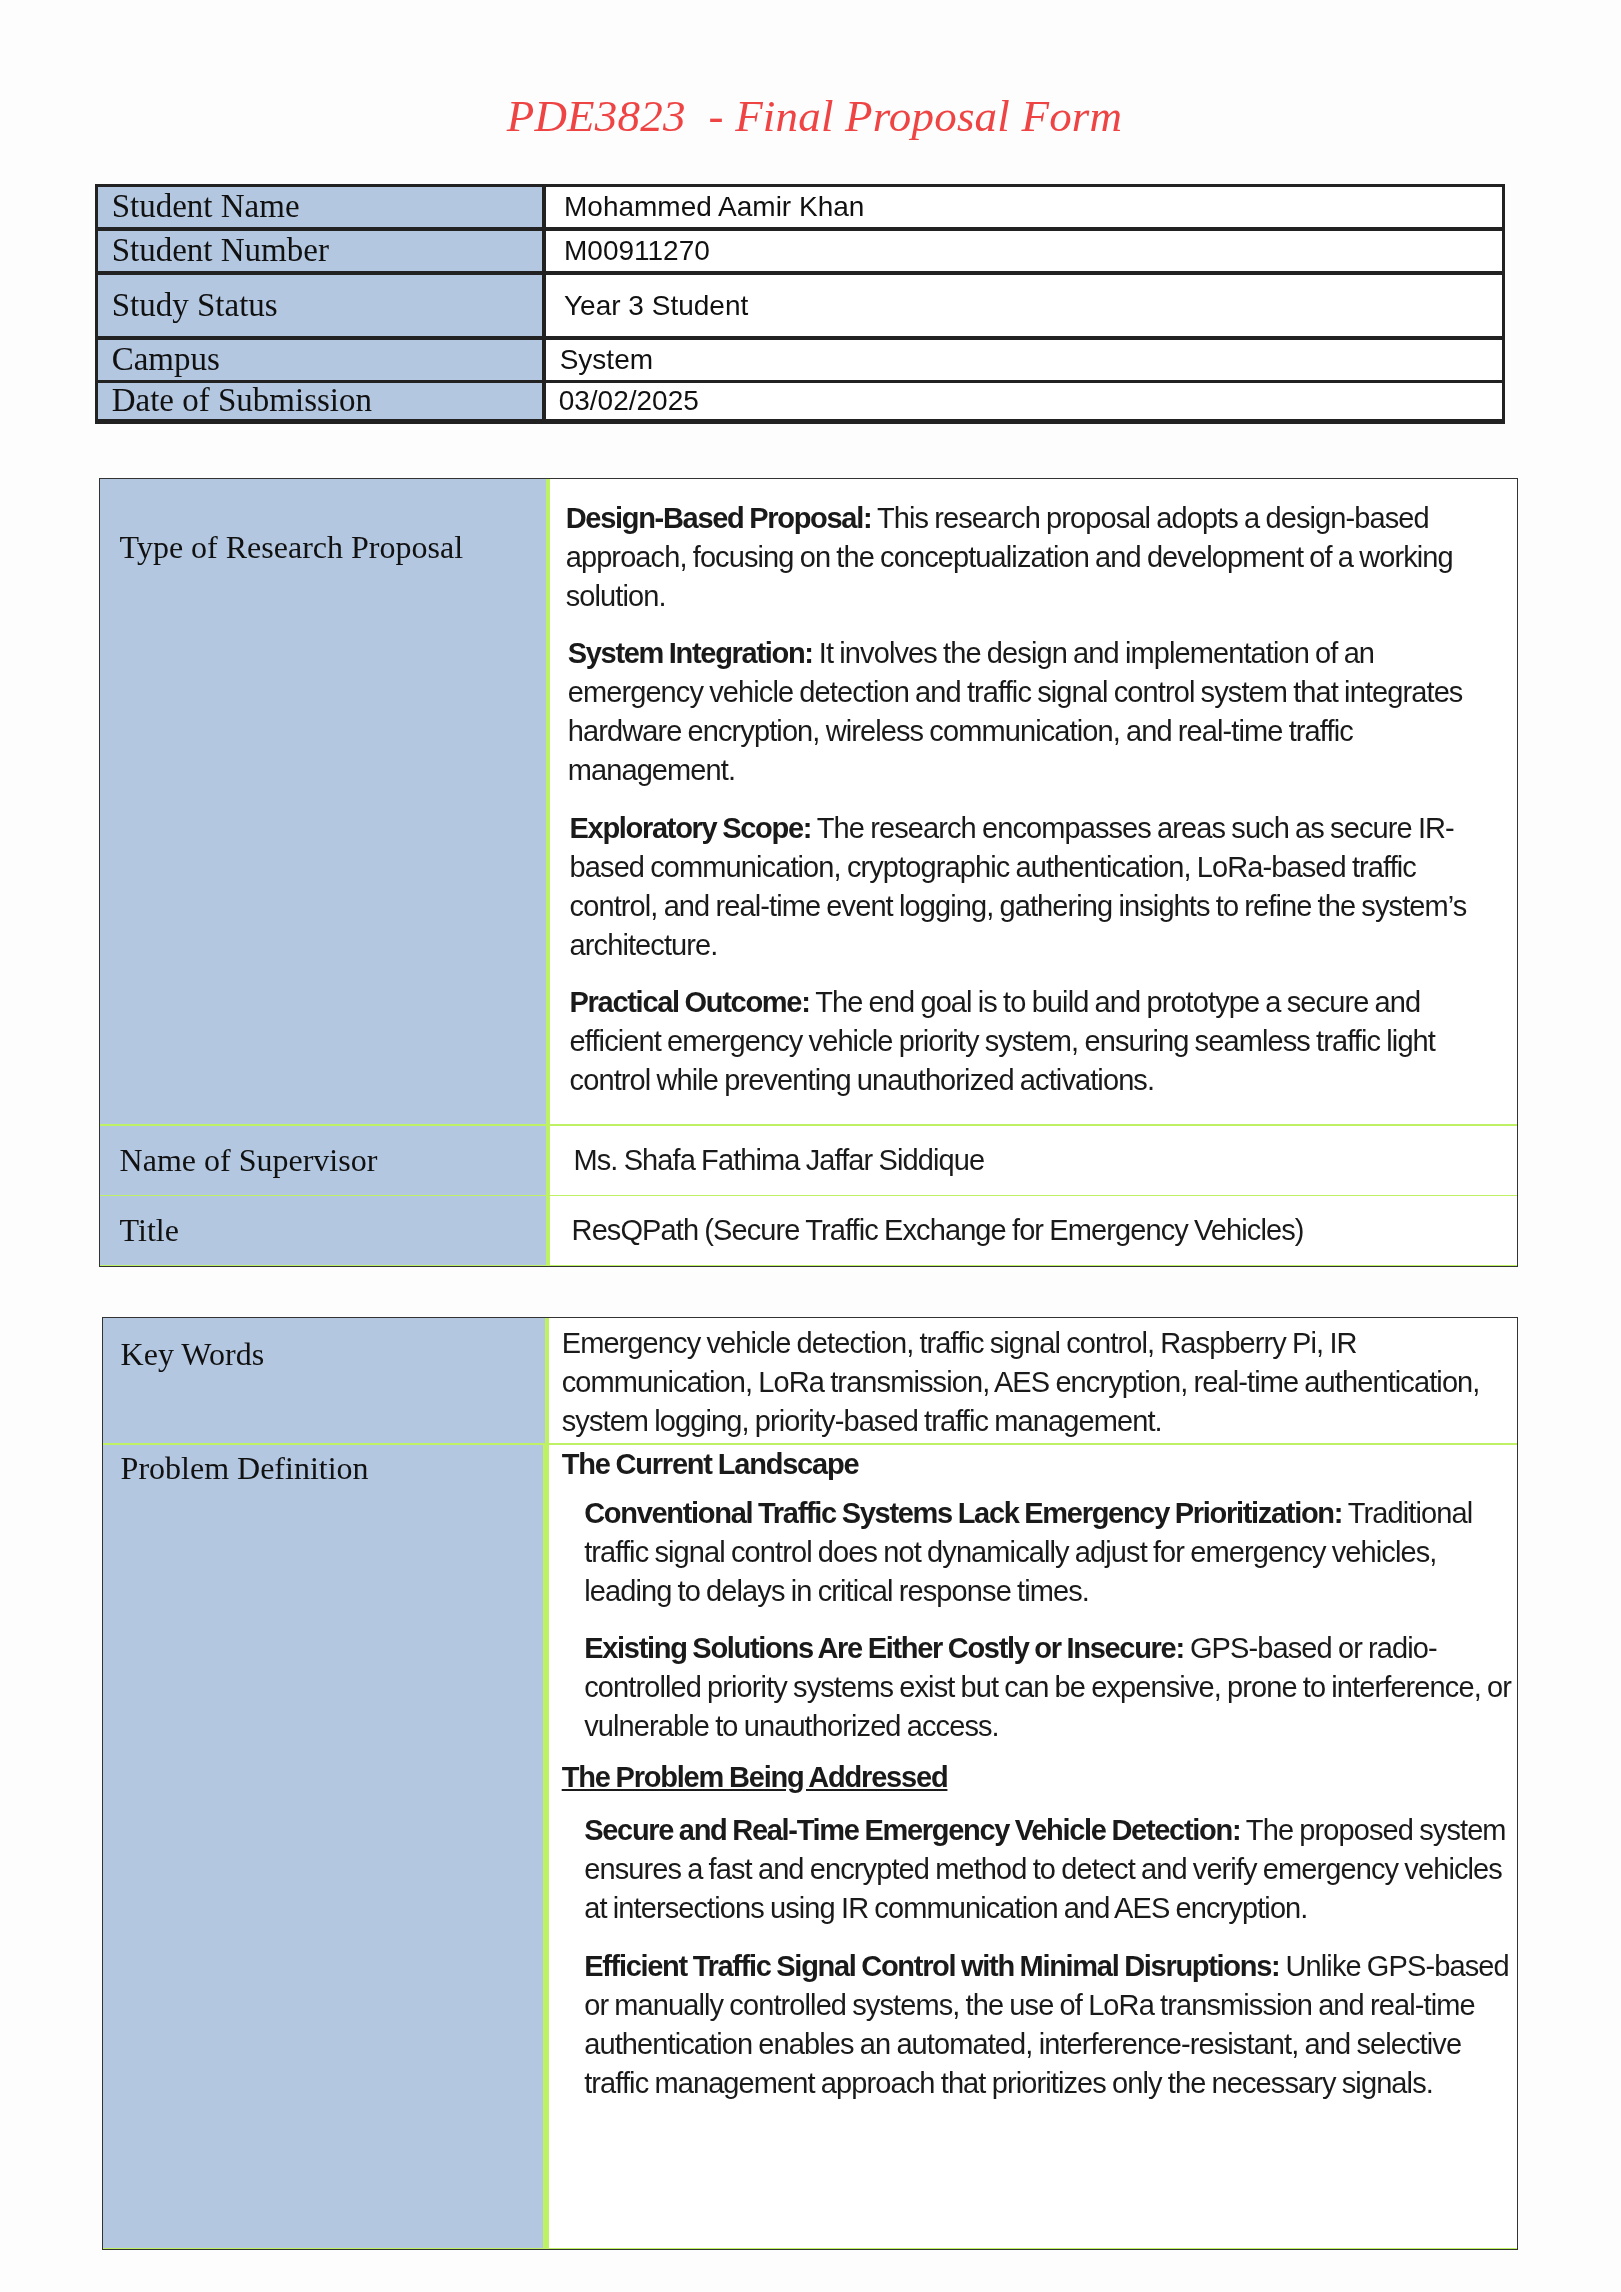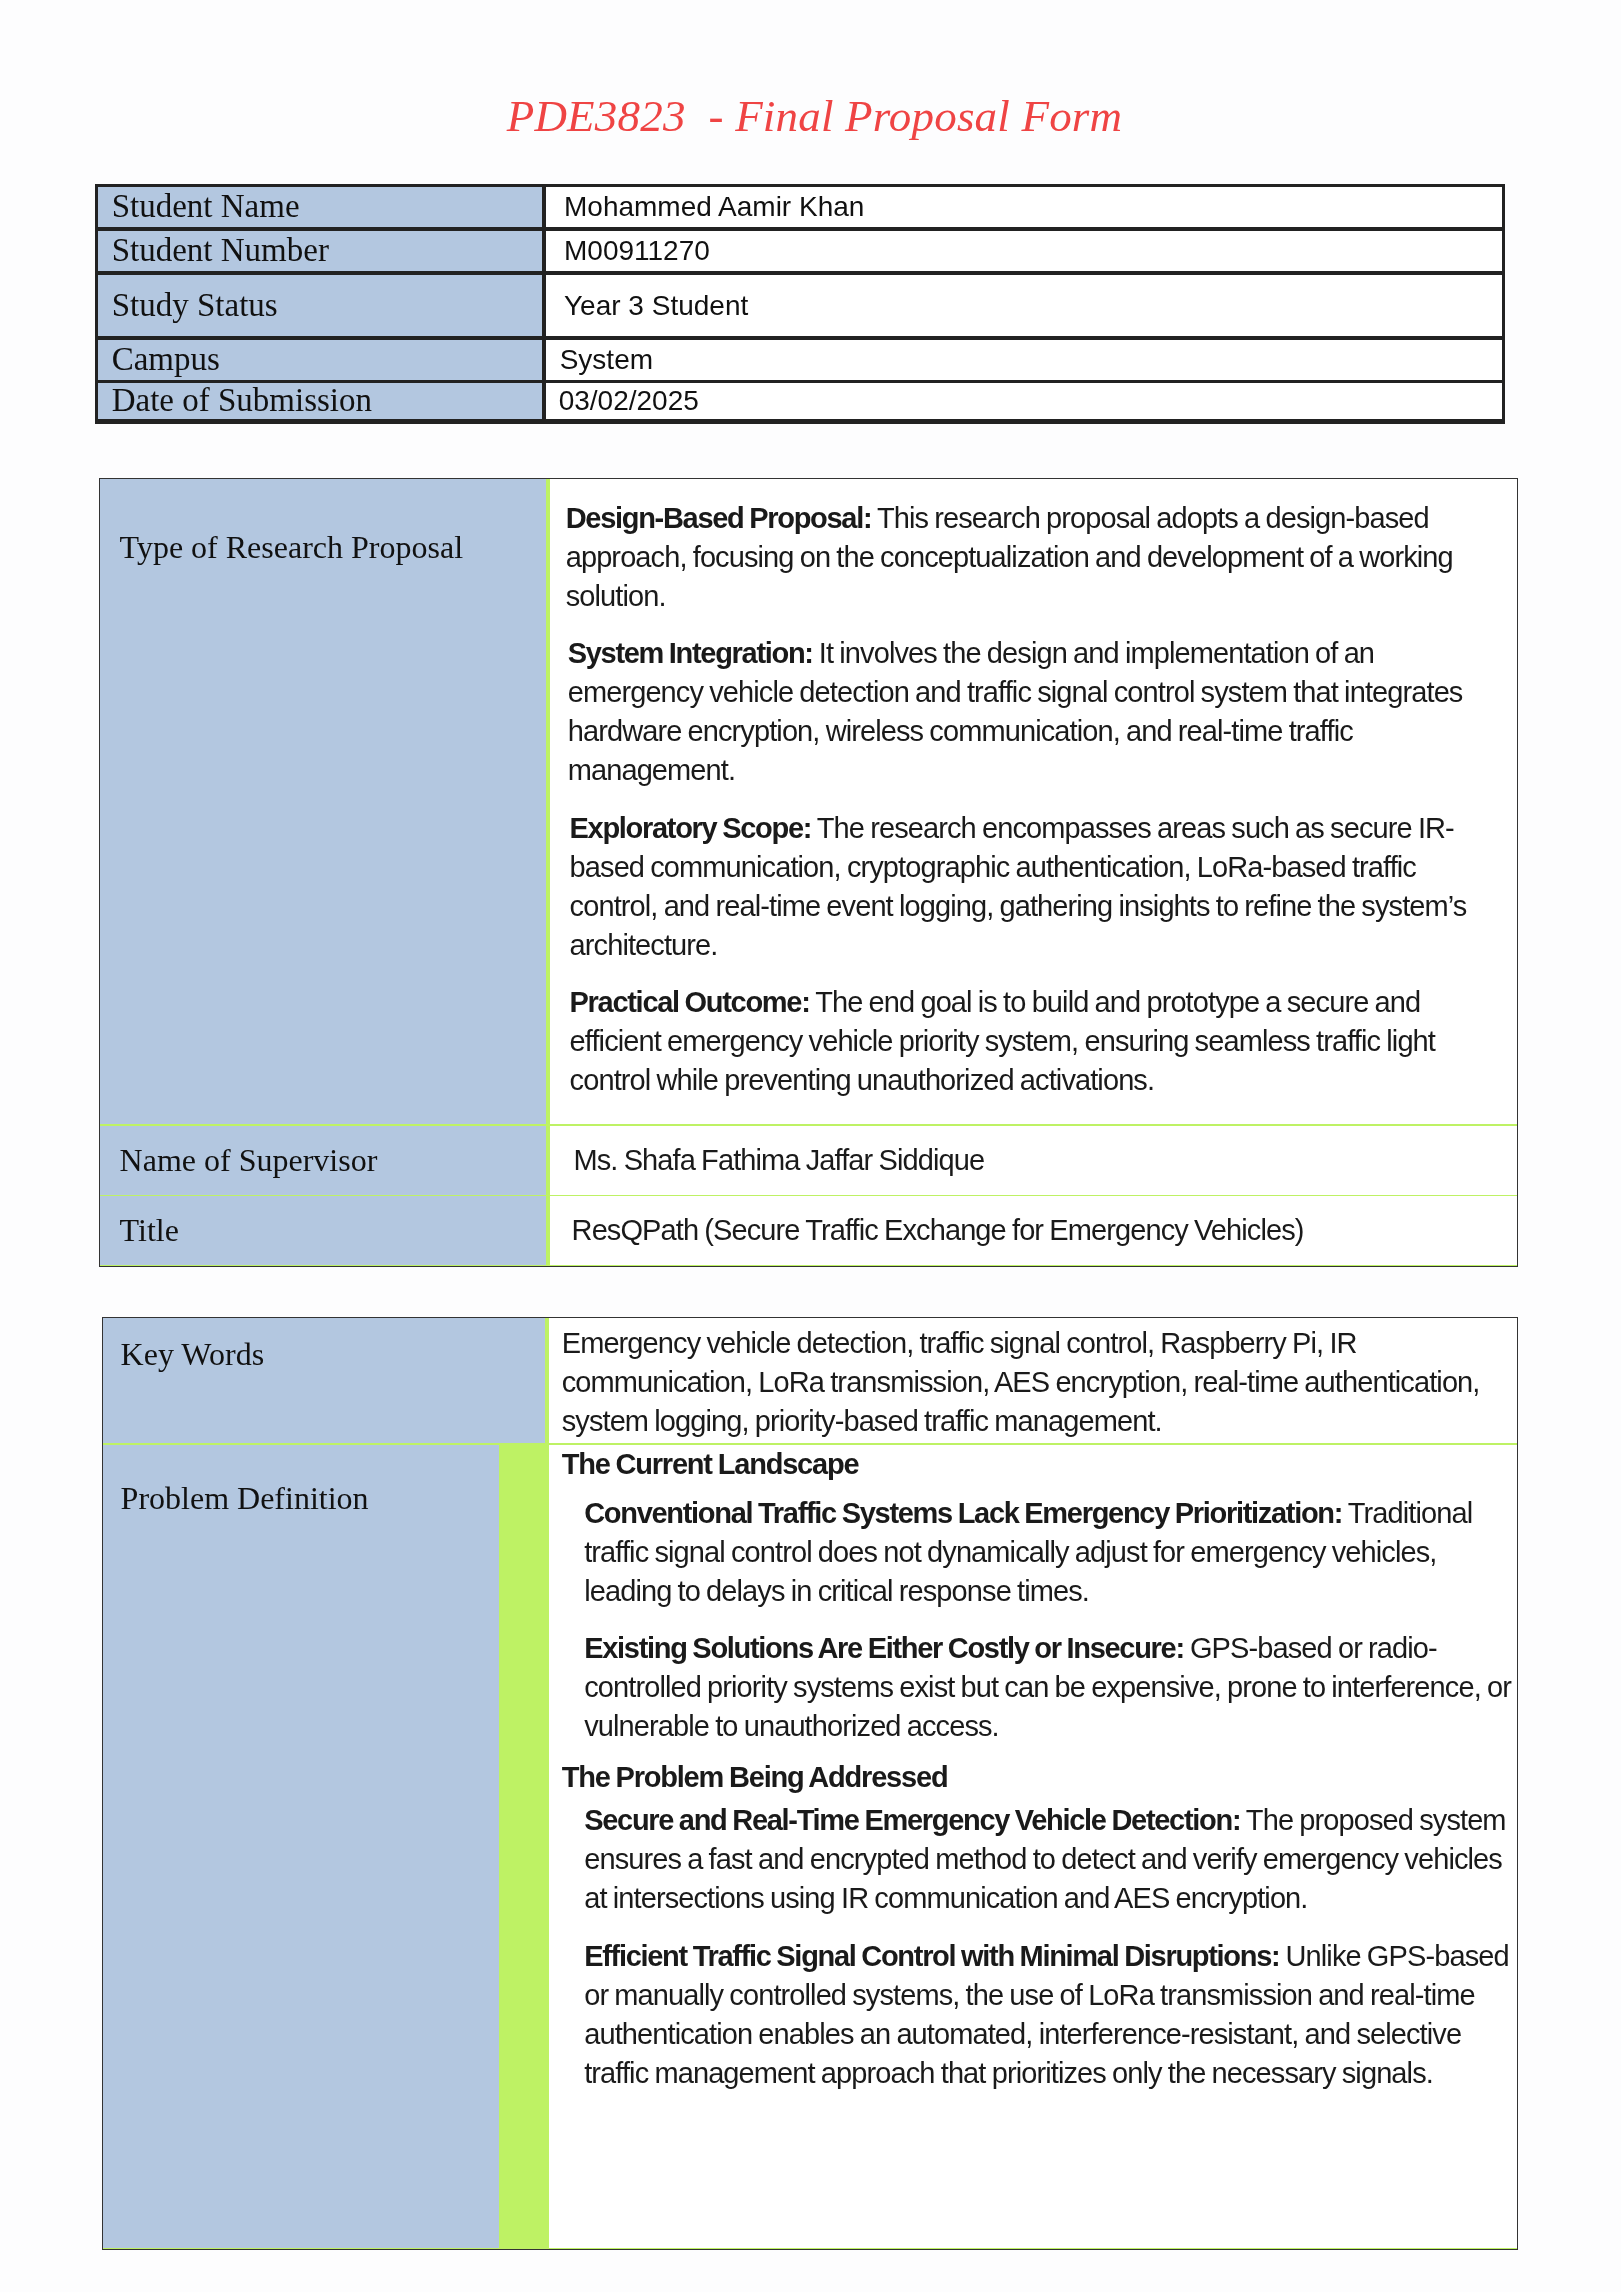--- a/index.html
+++ b/index.html
@@ -88,28 +88,28 @@
     <div class="val narrow" style="left:450px; line-height:69px; padding-left:21.6px;">ResQPath (Secure Traffic Exchange for Emergency Vehicles)</div>
   </div>
 </div>
 
 <div class="tbl thin" id="t3" style="left:102px; top:1317px; width:1416px; height:933px;">
   <div class="row" style="top:0; height:125px;">
     <div class="lab" style="width:442px; padding-top:17px; line-height:39px; padding-left:17.6px;">Key Words</div>
     <div class="val narrow" style="left:446px; padding:5.9px 9.8px 0 12.7px;">Emergency vehicle detection, traffic signal control, Raspberry Pi, IR communication, LoRa transmission, AES encryption, real-time authentication, system logging, priority-based traffic management.</div>
   </div>
   <div class="row" style="top:127px; height:803px;">
-    <div class="lab" style="width:396px; padding-top:34px; line-height:39px; padding-left:17.6px;">Problem Definition</div>
+    <div class="lab" style="width:440px; padding-top:4px; line-height:39px; padding-left:17.6px;">Problem Definition</div>
     <div class="val narrow" style="left:446px; padding:0 5.9px 0 12.7px;">
       <div class="subhead" style="margin-bottom:9.8px;">The Current Landscape</div>
       <div class="indent">
         <p class="para"><b>Conventional Traffic Systems Lack Emergency Prioritization:</b><span> Traditional traffic signal control does not dynamically adjust for emergency vehicles, leading to delays in critical response times.</span></p>
         <p class="para" style="margin-bottom:11.8px;"><b>Existing Solutions Are Either Costly or Insecure:</b><span> GPS-based or radio-controlled priority systems exist but can be expensive, prone to interference, or vulnerable to unauthorized access.</span></p>
       </div>
-      <div class="subhead" style="margin-bottom:4px;">The Problem Being Addressed</div>
+      <div class="subhead" style="margin-bottom:14px;text-decoration:underline;">The Problem Being Addressed</div>
       <div class="indent">
         <p class="para"><b>Secure and Real-Time Emergency Vehicle Detection:</b><span> The proposed system ensures a fast and encrypted method to detect and verify emergency vehicles at intersections using IR communication and AES encryption.</span></p>
         <p class="para"><b>Efficient Traffic Signal Control with Minimal Disruptions:</b><span> Unlike GPS-based or manually controlled systems, the use of LoRa transmission and real-time authentication enables an automated, interference-resistant, and selective traffic management approach that prioritizes only the necessary signals.</span></p>
       </div>
     </div>
   </div>
 </div>
 
 
 </body></html>

